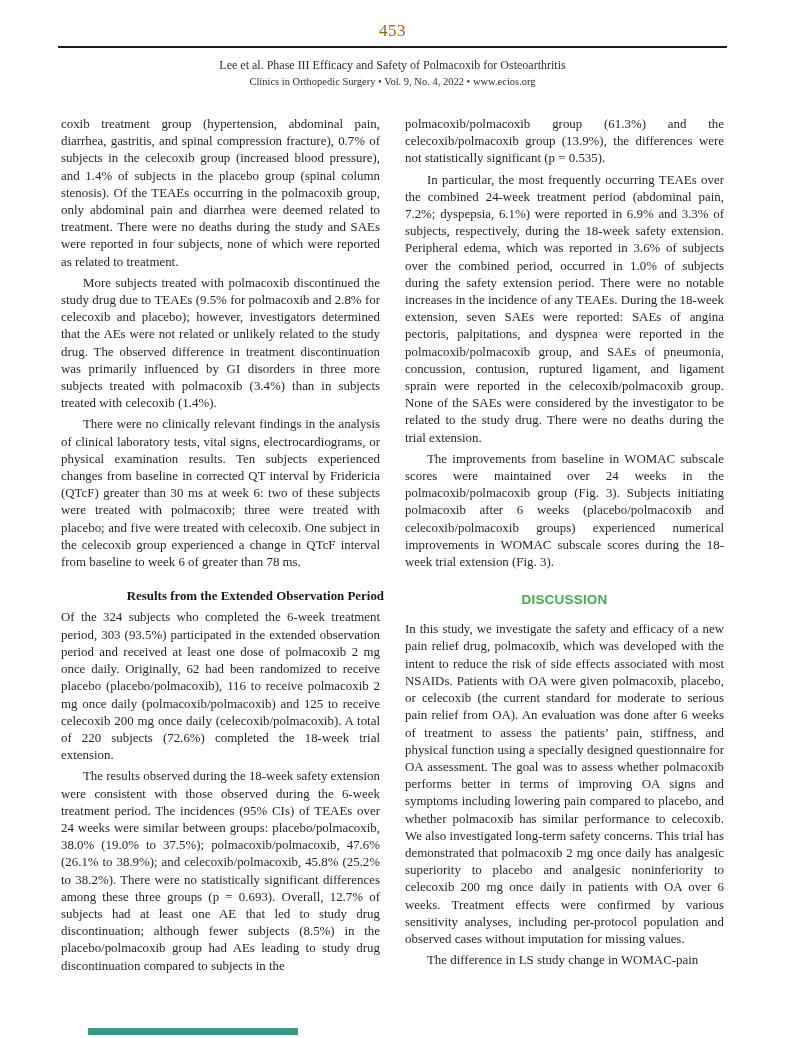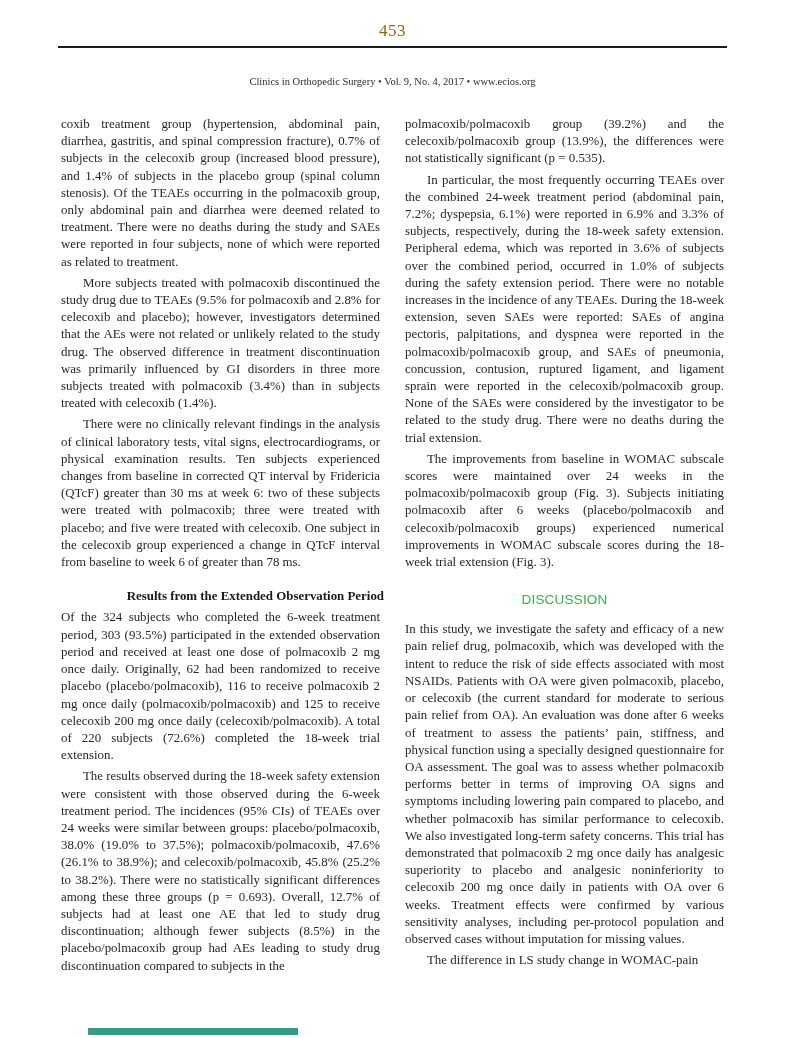--- a/index.html
+++ b/index.html
@@ -46,54 +46,55 @@
 
   .subheading {
     margin: 17px 0 0 0;
     font-size: 12.9px; line-height: 17.2px;
     font-weight: bold; color: #1a1a1a;
     text-align: right;
   }
   .discussion-heading {
     margin: 21px 0 13px 0;
     font-family: "Liberation Sans", sans-serif;
-    font-weight: normal; font-size: 13.5px; line-height: 16px;
+    font-weight: bold; font-size: 13.5px; line-height: 16px;
     text-align: center; letter-spacing: 0.2px;
   }
 
   .footer-bar {
     position: absolute; left: 88px; top: 1028px;
     width: 210px; height: 7px;
   }
 </style>
 </head>
 <body>
 
 <div class="page">
 
   <div class="page-number" style="color: #a16207;">453</div>
 
   <div class="header-rule"></div>
 
+  <div class="running-title">Lee et al. Phase III Efficacy and Safety of Polmacoxib for Osteoarthritis</div>
 
-  <div class="journal-line">Clinics in Orthopedic Surgery • Vol. 9, No. 4, 2017 • www.ecios.org</div>
+  <div class="journal-line">Clinics in Orthopedic Surgery • Vol. 9, No. 4, 2022 • www.ecios.org</div>
 
   <div class="columns">
 
     <div class="col">
       <p>coxib treatment group (hypertension, abdominal pain, diarrhea, gastritis, and spinal compression fracture), 0.7% of subjects in the celecoxib group (increased blood pressure), and 1.4% of subjects in the placebo group (spinal column stenosis). Of the TEAEs occurring in the polmacoxib group, only abdominal pain and diarrhea were deemed related to treatment. There were no deaths during the study and SAEs were reported in four subjects, none of which were reported as related to treatment.</p>
       <p class="ind">More subjects treated with polmacoxib discontinued the study drug due to TEAEs (9.5% for polmacoxib and 2.8% for celecoxib and placebo); however, investigators determined that the AEs were not related or unlikely related to the study drug. The observed difference in treatment discontinuation was primarily influenced by GI disorders in three more subjects treated with polmacoxib (3.4%) than in subjects treated with celecoxib (1.4%).</p>
       <p class="ind">There were no clinically relevant findings in the analysis of clinical laboratory tests, vital signs, electrocardiograms, or physical examination results. Ten subjects experienced changes from baseline in corrected QT interval by Fridericia (QTcF) greater than 30 ms at week 6: two of these subjects were treated with polmacoxib; three were treated with placebo; and five were treated with celecoxib. One subject in the celecoxib group experienced a change in QTcF interval from baseline to week 6 of greater than 78 ms.</p>
       <h3 class="subheading">Results from the Extended Observation Period</h3>
       <p>Of the 324 subjects who completed the 6-week treatment period, 303 (93.5%) participated in the extended observation period and received at least one dose of polmacoxib 2 mg once daily. Originally, 62 had been randomized to receive placebo (placebo/polmacoxib), 116 to receive polmacoxib 2 mg once daily (polmacoxib/polmacoxib) and 125 to receive celecoxib 200 mg once daily (celecoxib/polmacoxib). A total of 220 subjects (72.6%) completed the 18-week trial extension.</p>
       <p class="ind">The results observed during the 18-week safety extension were consistent with those observed during the 6-week treatment period. The incidences (95% CIs) of TEAEs over 24 weeks were similar between groups: placebo/polmacoxib, 38.0% (19.0% to 37.5%); polmacoxib/polmacoxib, 47.6% (26.1% to 38.9%); and celecoxib/polmacoxib, 45.8% (25.2% to 38.2%). There were no statistically significant differences among these three groups (p = 0.693). Overall, 12.7% of subjects had at least one AE that led to study drug discontinuation; although fewer subjects (8.5%) in the placebo/polmacoxib group had AEs leading to study drug discontinuation compared to subjects in the</p>
     </div>
 
     <div class="col">
-      <p>polmacoxib/polmacoxib group (39.2%) and the celecoxib/polmacoxib group (13.9%), the differences were not statistically significant (p = 0.535).</p>
+      <p>polmacoxib/polmacoxib group (61.3%) and the celecoxib/polmacoxib group (13.9%), the differences were not statistically significant (p = 0.535).</p>
       <p class="ind">In particular, the most frequently occurring TEAEs over the combined 24-week treatment period (abdominal pain, 7.2%; dyspepsia, 6.1%) were reported in 6.9% and 3.3% of subjects, respectively, during the 18-week safety extension. Peripheral edema, which was reported in 3.6% of subjects over the combined period, occurred in 1.0% of subjects during the safety extension period. There were no notable increases in the incidence of any TEAEs. During the 18-week extension, seven SAEs were reported: SAEs of angina pectoris, palpitations, and dyspnea were reported in the polmacoxib/polmacoxib group, and SAEs of pneumonia, concussion, contusion, ruptured ligament, and ligament sprain were reported in the celecoxib/polmacoxib group. None of the SAEs were considered by the investigator to be related to the study drug. There were no deaths during the trial extension.</p>
       <p class="ind">The improvements from baseline in WOMAC subscale scores were maintained over 24 weeks in the polmacoxib/polmacoxib group (Fig. 3). Subjects initiating polmacoxib after 6 weeks (placebo/polmacoxib and celecoxib/polmacoxib groups) experienced numerical improvements in WOMAC subscale scores during the 18-week trial extension (Fig. 3).</p>
       <h2 class="discussion-heading" style="color: rgb(60, 176, 74);">DISCUSSION</h2>
       <p>In this study, we investigate the safety and efficacy of a new pain relief drug, polmacoxib, which was developed with the intent to reduce the risk of side effects associated with most NSAIDs. Patients with OA were given polmacoxib, placebo, or celecoxib (the current standard for moderate to serious pain relief from OA). An evaluation was done after 6 weeks of treatment to assess the patients’ pain, stiffness, and physical function using a specially designed questionnaire for OA assessment. The goal was to assess whether polmacoxib performs better in terms of improving OA signs and symptoms including lowering pain compared to placebo, and whether polmacoxib has similar performance to celecoxib. We also investigated long-term safety concerns. This trial has demonstrated that polmacoxib 2 mg once daily has analgesic superiority to placebo and analgesic noninferiority to celecoxib 200 mg once daily in patients with OA over 6 weeks. Treatment effects were confirmed by various sensitivity analyses, including per-protocol population and observed cases without imputation for missing values.</p>
       <p class="ind">The difference in LS study change in WOMAC-pain</p>
     </div>
 
   </div>
 
   <div class="footer-bar" style="background-color: rgb(55, 154, 133);"></div>

